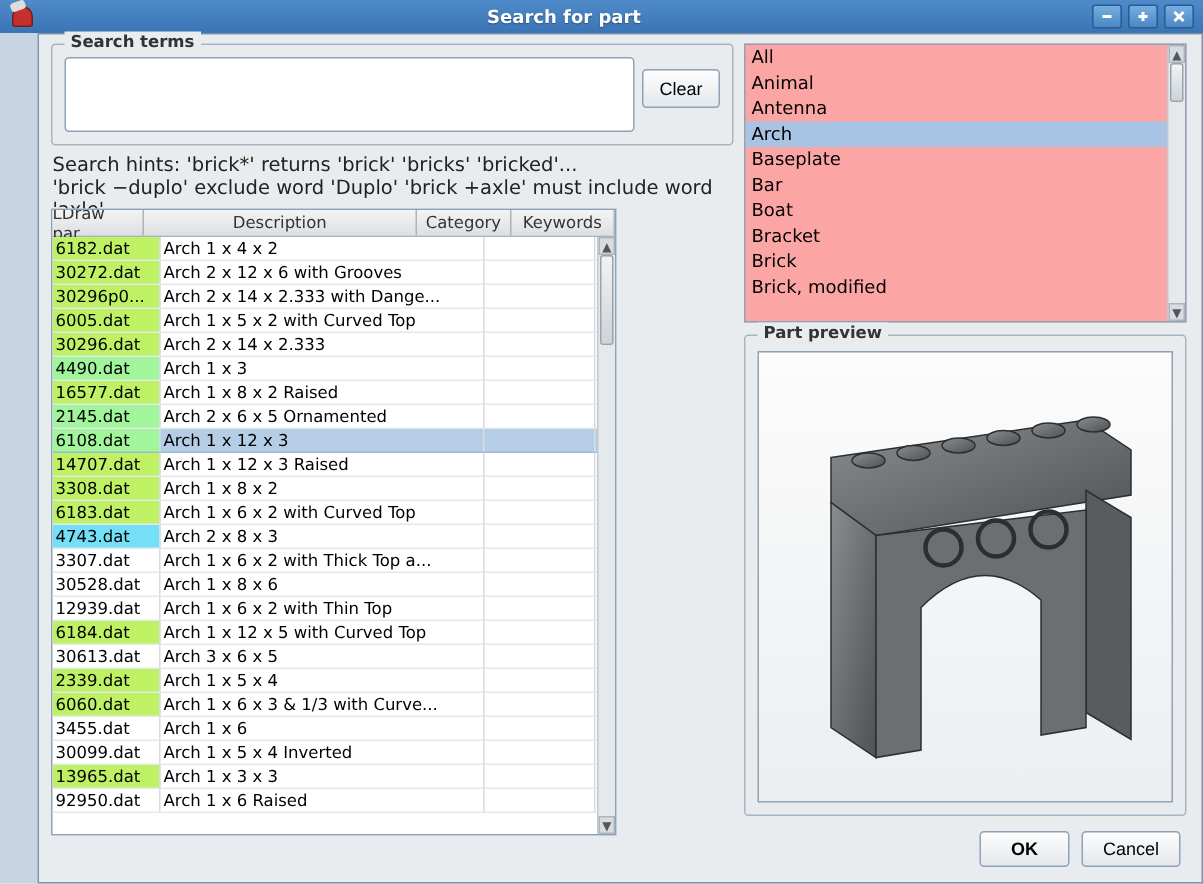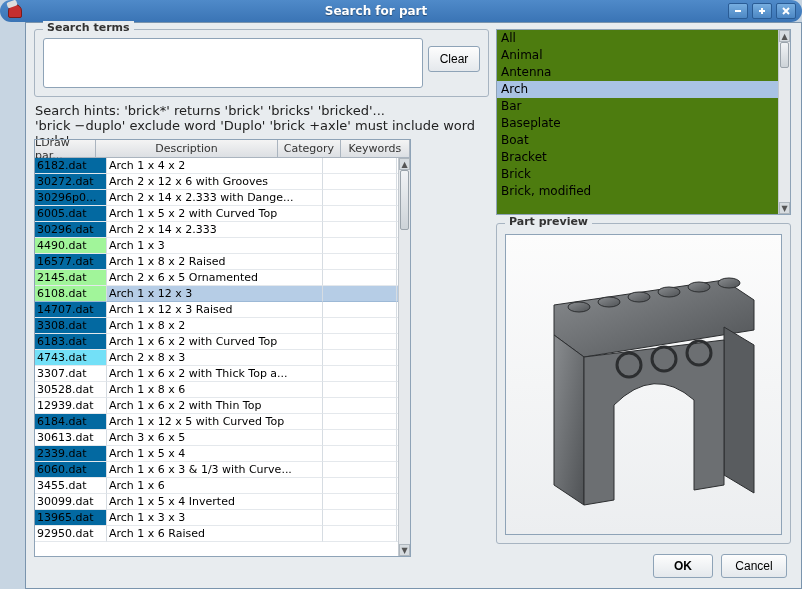--- a/index.html
+++ b/index.html
@@ -1,20 +1,20 @@
 <!DOCTYPE html>
 <html><head>
 <meta charset="utf-8">
 <style>
   * { box-sizing: border-box; }
   html, body { margin:0; padding:0; font-family: "DejaVu Sans", Arial, sans-serif; font-size:12px; color:#000; }
   body { background:#c7d5e2; width:802px; height:589px; overflow:hidden; }
 
   
-  .titlebar { height:22px; background: linear-gradient(#4f8ac9,#3a74b5); display:flex; align-items:center; color:#fff; font-weight:bold;border-radius:11px; }
+  .titlebar { height:22px; background: linear-gradient(#4f8ac9,#3a74b5); display:flex; align-items:center; color:#fff; font-weight:bold; }
   .titlebar .spacer { flex:1; }
   .titlebar .title { flex:0 0 auto; text-align:center; text-shadow:0 1px 1px rgba(0,0,0,.4); }
   .titlebar .left { width:22px; height:20px; margin-left:4px; display:flex; align-items:center; justify-content:center; }
   .red-dot { width:14px; height:14px; border-radius:7px 7px 2px 2px; background:#c52f2f; border:1px solid #7a1b1b; position:relative; }
   .red-dot::after{content:""; position:absolute; top:-4px; left:-2px; width:10px;height:6px;background:#ddd;border-radius:2px;transform:rotate(-20deg);}
   .win-btn { width:20px; height:16px; margin:0 2px; border:1px solid #2a5c95; background:linear-gradient(#77aee0,#4c87c4); border-radius:2px; display:flex; align-items:center; justify-content:center; }
   .win-btn svg { stroke:#fff; stroke-width:2; fill:none; }
 
   
   .dialog { position:absolute; top:22px; left:0; right:0; bottom:0; background:#e8ecef; border:1px solid #7a94ad;margin-left:25px; }
@@ -36,28 +36,28 @@
   .tbl-head { display:flex; height:18px; background:linear-gradient(#f4f4f4,#dcdfe3); border-bottom:1px solid #aab4bf; }
   .tbl-head .th { border-right:1px solid #aab4bf; display:flex; align-items:center; justify-content:center; font-size:11px; color:#333; }
   .tbl-body { position:absolute; top:18px; bottom:0; left:0; width:444px; overflow:hidden; }
   .vscroll { position:absolute; top:18px; bottom:0; right:0; width:12px; background:#e6e9ec; border-left:1px solid #c3c9cf; }
   .vscroll .arrow { height:12px; background:#d7dce0; border:1px solid #aeb6bd; display:flex;align-items:center;justify-content:center; font-size:8px; color:#555;}
   .vscroll .thumb { position:absolute; top:12px; left:1px; right:1px; height:60px; background:linear-gradient(#f1f3f5,#cdd3d8); border:1px solid #9aa3ab; border-radius:2px; }
   .vscroll .arrow.bottom{ position:absolute; bottom:0; left:0; right:0;}
   .row { display:flex; height:16px; font-size:11px; line-height:16px; }
   .row .cell { border-right:1px solid #d6dce2; border-bottom:1px solid #e4e8ec; overflow:hidden; white-space:nowrap; padding-left:2px; }
   .c0{width:72px;} .c1{width:216px;} .c2{width:74px;} .c3{width:82px;}
-  .row.hl-green .cell.c0{ background:#0369a1; }
+  .row.hl-green .cell.c0{ background:#bef264; }
   .row.hl-lightgreen .cell.c0{ background:#a1f59a; }
   .row.hl-cyan .cell.c0{ background:#73e0f7; }
   .row.sel { background:#b6cde6; }
   .row.sel .cell{ border-bottom-color:#9db9d6;}
 
   
-  #cat-wrap { position:absolute; top:6px; left:470px; right:10px; height:186px; border:1px solid #8ea3b7; background:#4d7c0f; }
+  #cat-wrap { position:absolute; top:6px; left:470px; right:10px; height:186px; border:1px solid #8ea3b7; background:#fca5a5; }
   #cat-body { position:absolute; top:0; bottom:0; left:0; right:12px; overflow:hidden; }
   .cat-item { height:17px; line-height:17px; padding-left:4px; font-size:12px; cursor:pointer; }
   .cat-item.sel { background:#a9c3e4; }
   #cat-scroll { position:absolute; top:0; bottom:0; right:0; width:12px; background:#e6e9ec; border-left:1px solid #c3c9cf; }
   #cat-scroll .arrow{height:12px;background:#d7dce0;border:1px solid #aeb6bd;display:flex;align-items:center;justify-content:center;font-size:8px;color:#555;}
   #cat-scroll .arrow.bottom{position:absolute;bottom:0;left:0;right:0;}
   #cat-scroll .thumb{position:absolute;top:12px;left:1px;right:1px;height:26px;background:linear-gradient(#f1f3f5,#cdd3d8);border:1px solid #9aa3ab;border-radius:2px;}
 
   
   #grp-preview { top:200px; left:470px; right:10px; bottom:44px; }
@@ -266,22 +266,22 @@
       <div class="arrow bottom">▼</div>
     </div>
   </div>
 
   <div id="cat-wrap">
     <div id="cat-body">
         <div class="cat-item">All</div>
         <div class="cat-item">Animal</div>
         <div class="cat-item">Antenna</div>
         <div class="cat-item sel">Arch</div>
+        <div class="cat-item">Baseplate</div>
         <div class="cat-item">Bar</div>
-        <div class="cat-item">Baseplate</div>
         <div class="cat-item">Boat</div>
         <div class="cat-item">Bracket</div>
         <div class="cat-item">Brick</div>
         <div class="cat-item">Brick, modified</div>
       </div>
     <div id="cat-scroll">
       <div class="arrow">▲</div>
       <div class="thumb"></div>
       <div class="arrow bottom">▼</div>
     </div>

